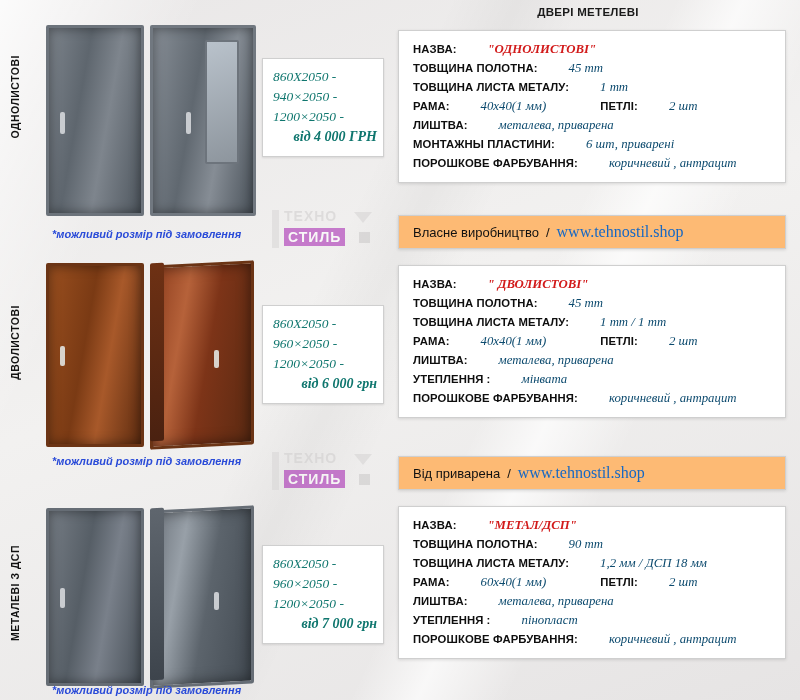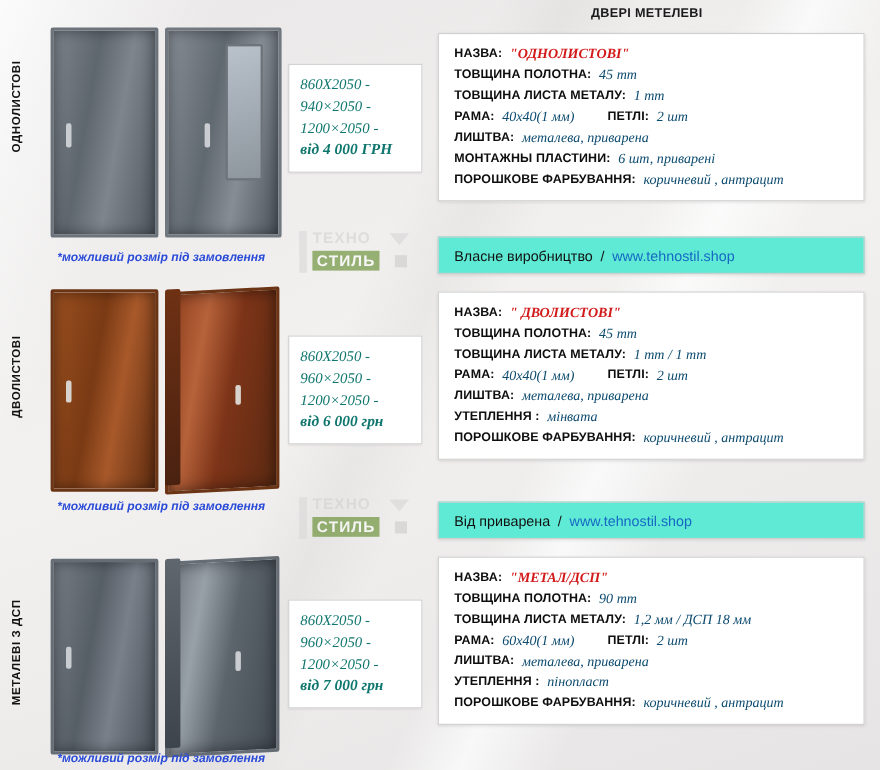--- a/index.html
+++ b/index.html
@@ -89,38 +89,40 @@
     font-family: "Liberation Serif", serif;
     font-style: italic;
     font-size: 13.5px;
     color: #0f766e;
     line-height: 20px;
     white-space: nowrap;
   }
   .sizebox .price {
     font-weight: bold;
     font-size: 14px;
+    text-align: right;
   }
 
   
   .spec {
     position: absolute;
     left: 398px;
     width: 388px;
     background: #ffffff;
     border: 1px solid #cfcfcf;
     box-shadow: 0 1px 3px rgba(0,0,0,0.12);
     box-sizing: border-box;
     padding: 9px 10px 9px 14px;
   }
   .row {
     display: flex;
     align-items: flex-start;
     line-height: 19px;
     white-space: nowrap;
+    gap: 24px;
   }
   .k {
     font-size: 11.3px;
     font-weight: bold;
     color: #0e0e0e;
     letter-spacing: 0.1px;
   }
   .v {
     font-family: "Liberation Serif", serif;
     font-style: italic;
@@ -136,41 +138,42 @@
   .sub {
     margin-left: 30px;
   }
 
   
   .banner {
     position: absolute;
     left: 398px;
     width: 388px;
     height: 34px;
-    background: #5eead4;
+    background: #fdba74;
     border: 1px solid #cfcfcf;
     box-shadow: 0 1px 3px rgba(0,0,0,0.12);
     box-sizing: border-box;
     display: flex;
     align-items: center;
     padding-left: 14px;
   }
   .banner .b-text {
     font-size: 13px;
     color: #111;
   }
   .banner .b-sep {
     font-size: 13px;
     color: #111;
     margin: 0 7px;
   }
   .banner .b-link {
-    font-size: 13px;
+    font-size: 16px;
     color: #1668c4;
     text-decoration: none;
+    font-family: Liberation Serif, serif;
   }
 
   
   .wm {
     position: absolute;
     width: 104px;
     height: 44px;
     opacity: 0.55;
   }
   .wm .wm-bar {
@@ -190,21 +193,21 @@
     color: #cfcdcd;
     letter-spacing: 1px;
   }
   .wm .wm-t2 {
     position: absolute;
     left: 12px;
     top: 20px;
     font-size: 14px;
     font-weight: bold;
     color: #ffffff;
-    background: #4d7c0f;
+    background: #a21caf;
     padding: 1px 4px;
     letter-spacing: 1px;
   }
   .wm .wm-tri {
     position: absolute;
     right: 4px;
     top: 4px;
     width: 0; height: 0;
     border-left: 9px solid transparent;
     border-right: 9px solid transparent;

